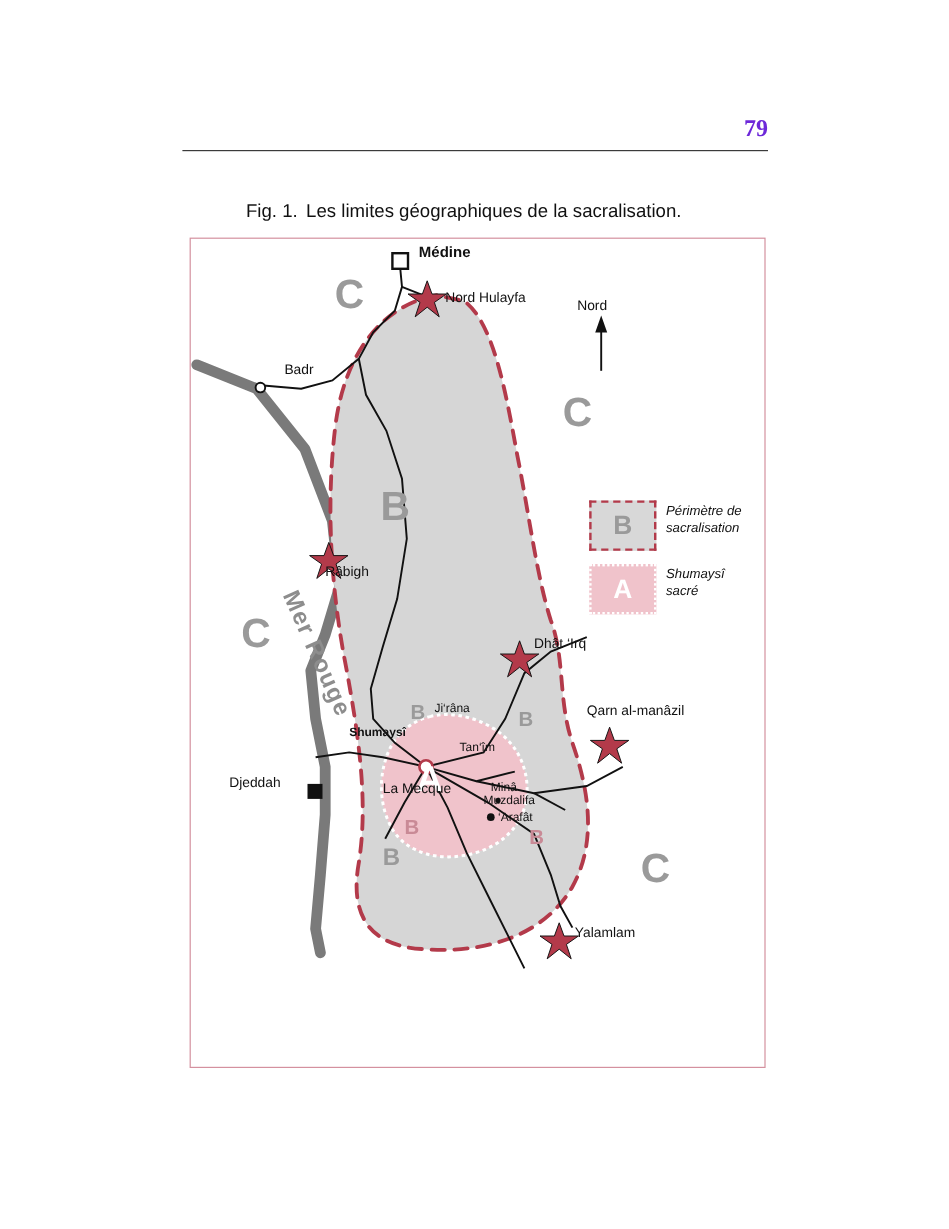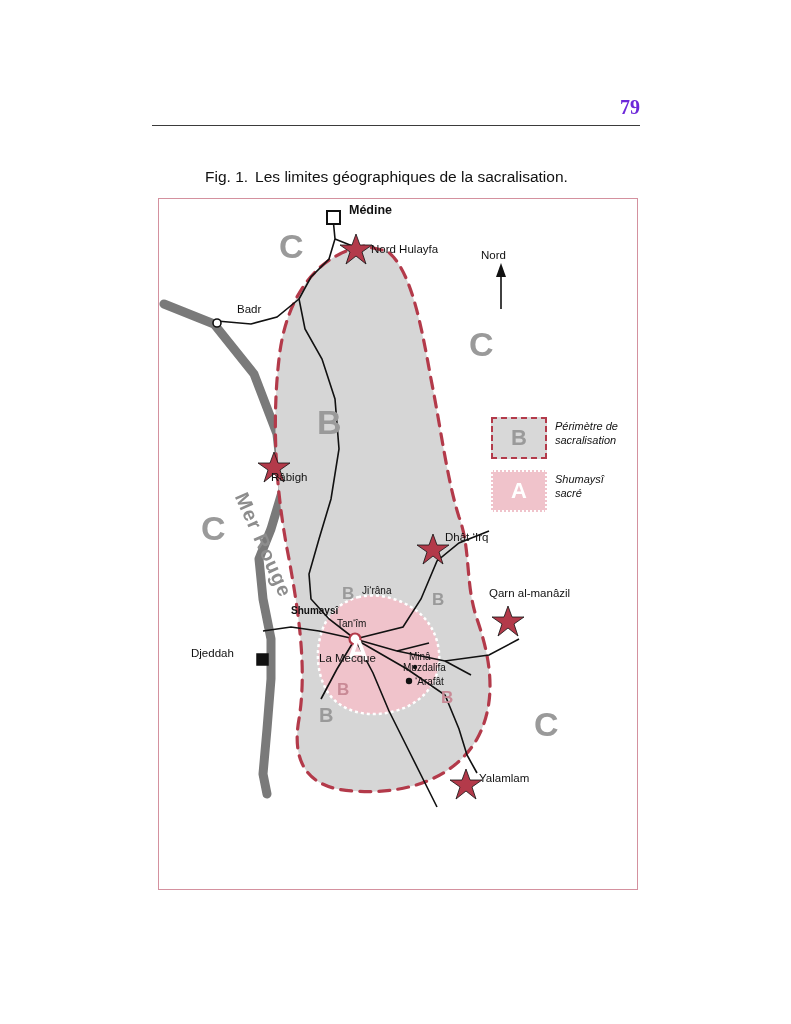--- a/index.html
+++ b/index.html
@@ -273,21 +273,21 @@
   <div class="lbl" style="left:212px; top:44px;">Nord Hulayfa</div>
   <div class="lbl" style="left:78px; top:104px;">Badr</div>
   <div class="lbl" style="left:112px; top:272px;">Râbigh</div>
   <div class="lbl" style="left:286px; top:332px;">Dhât ‘Irq</div>
   <div class="lbl" style="left:330px; top:388px;">Qarn al-manâzil</div>
   <div class="lbl" style="left:320px; top:573px;">Yalamlam</div>
   <div class="lbl" style="left:32px; top:448px;">Djeddah</div>
   <div class="lbl" style="left:160px; top:453px;">La Mecque</div>
   <div class="lbl small" style="left:132px; top:406px;font-weight:bold;">Shumaysî</div>
   <div class="lbl small" style="left:203px; top:386px;">Ji‘râna</div>
-  <div class="lbl small" style="left:178px; top:419px;">Tan‘îm</div>
+  <div class="lbl small" style="left:178px; top:419px;padding-left:46px;">Tan‘îm</div>
   <div class="lbl small" style="left:250px; top:452px;">Minâ</div>
   <div class="lbl small" style="left:244px; top:463px;">Muzdalifa</div>
   <div class="lbl small" style="left:256px; top:477px;">‘Arafât</div>
 
   <div class="nord-label" style="left:322px; top:50px;">Nord</div>
 
   <div class="legend">
     <div class="legend-row">
       <div class="swatch swatch-b">B</div>
       <div class="legend-text">Périmètre de sacralisation</div>

